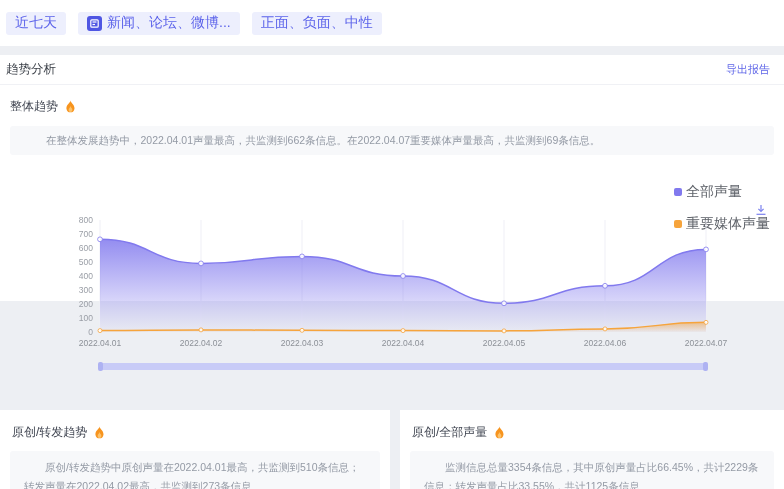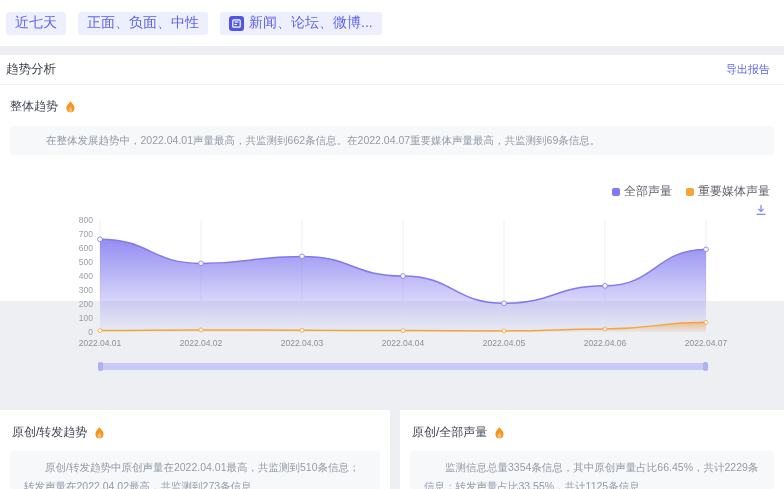--- a/index.html
+++ b/index.html
@@ -29,21 +29,21 @@
               display:flex; align-items:center; padding:4px 20px; font-size:10.5px; color:#949aa5;text-align:right; }
   .info-box .txt { text-indent:16px; line-height:1.7; }
   
   .tabs { display:flex; justify-content:center; margin-top:9px; }
   .tab { width:58px; height:29px; display:flex; align-items:center; justify-content:center;
          font-size:11px; cursor:pointer; }
   .tab.unselected { background:#fff; border:1px solid #e7e8f0; color:#8f949c; }
   .tab.selected { background:#e0e3fb; color:#5a61e8; border:1px solid #e0e3fb; }
   
   .legend { position:absolute; top:128px; right:14px; display:flex; align-items:flex-start; gap:14px;
-            font-size:12px; color:#5d6168; }
+            font-size:14px; color:#5d6168;flex-direction:column; }
   .legend-item { display:flex; align-items:center; gap:4px; cursor:pointer; }
   .swatch { width:8px; height:8px; border-radius:2px; display:inline-block; }
   .toolbox { position:absolute; top:147px; right:17px; cursor:pointer; }
   
   .chart-wrap { position:absolute; top:152px; left:0; width:784px; height:150px; }
   .chart-wrap svg { display:block; }
   
   .dz-slider { position:absolute; top:308px; left:100px; width:606px; height:7px;
                background:#c8cbf7; border-radius:4px; cursor:pointer; }
   .dz-slider::before, .dz-slider::after { content:""; position:absolute; top:-1px; width:5px; height:9px;
@@ -57,35 +57,35 @@
   .bottom-info { margin:10px 10px 0; background:#f7f8fa; border-radius:3px; padding:7px 14px;
                  font-size:10.5px; color:#949aa5; line-height:1.8; }
   .bottom-info .txt { text-indent:2em; display:block; }
 </style>
 </head>
 <body>
 
 <div class="topbar">
   <span class="chip">
     <span>近七天</span>
-  </span>
-  <span class="chip">
-    <span>正面、负面、中性</span>
   </span>
   <span class="chip">
     <span class="chip-icon">
       <svg width="9" height="9" viewBox="0 0 9 9">
           <g stroke="#fff" stroke-width="1.2" fill="none">
         <rect x="0.8" y="0.8" width="7.4" height="7.4" rx="1"></rect>
             <line x1="2.5" y1="3" x2="6.5" y2="3"></line>
             <line x1="2.5" y1="5.5" x2="5" y2="5.5"></line>
       </g>
         </svg>
     </span>
     <span>新闻、论坛、微博...</span>
+  </span>
+  <span class="chip">
+    <span>正面、负面、中性</span>
   </span>
 </div>
 
 <div class="main-card">
   <div class="card-header">
     <span class="title">趋势分析</span>
     <span class="export-link">导出报告</span>
   </div>
 
   <div class="sub-title-row">

